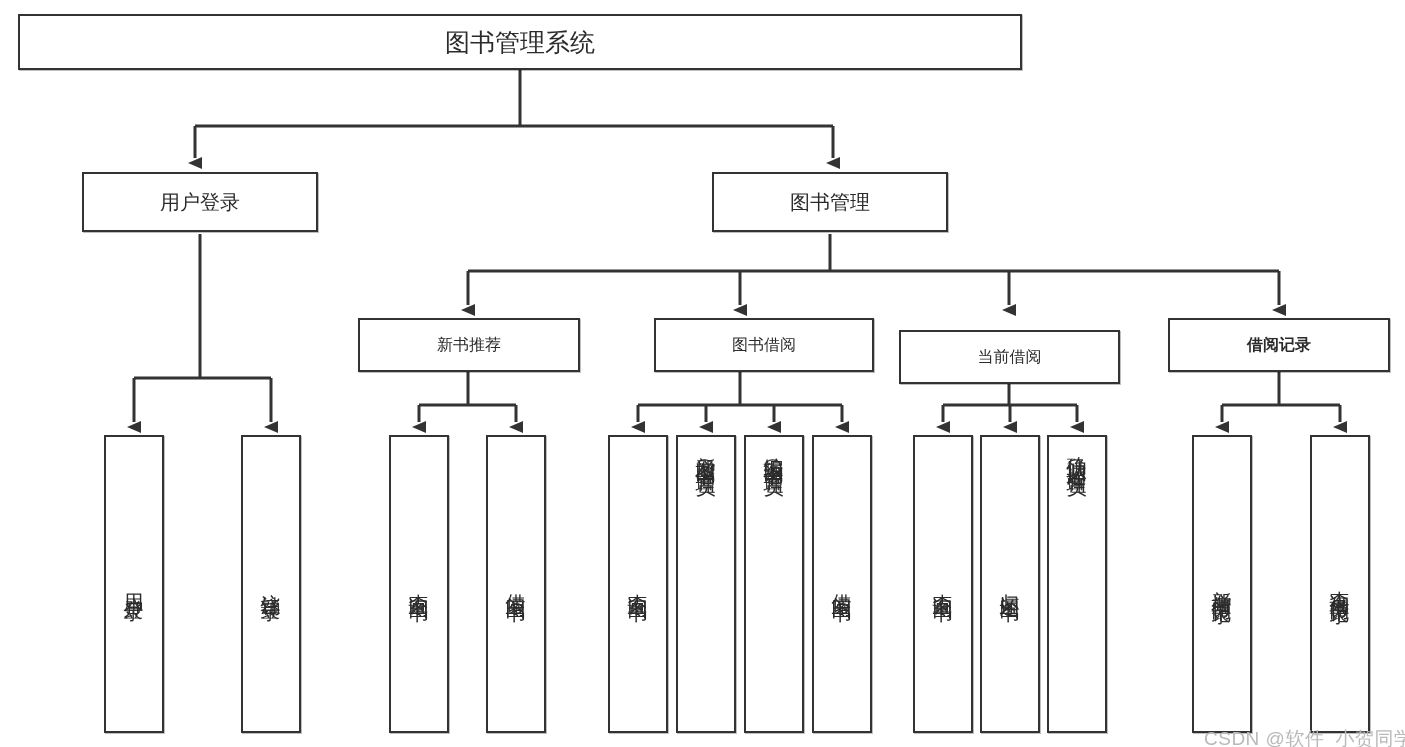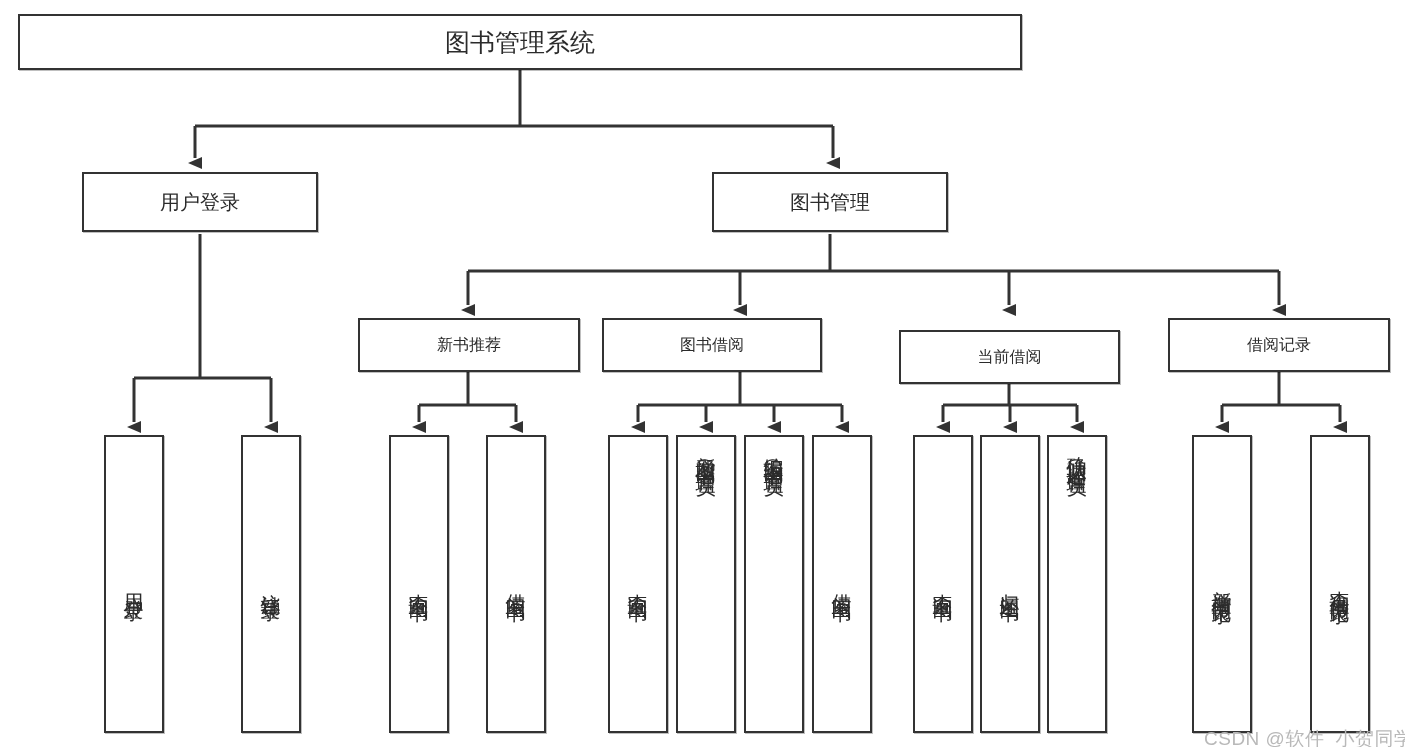--- a/index.html
+++ b/index.html
@@ -134,27 +134,27 @@
   <div class="node lvl1" style="left:82px; top:172px; width:236px; height:60px;">
     <span>用户登录</span>
   </div>
   <div class="node lvl1" style="left:712px; top:172px; width:236px; height:60px;text-align:center;">
     <span>图书管理</span>
   </div>
 
   <div class="node lvl2" style="left:358px; top:318px; width:222px; height:54px;">
     <span>新书推荐</span>
   </div>
-  <div class="node lvl2" style="left:602px; top:318px; width:220px; height:54px;">
+  <div class="node lvl2" style="left:654px; top:318px; width:220px; height:54px;">
     <span>图书借阅</span>
   </div>
   <div class="node lvl2" style="left:899px; top:330px; width:221px; height:54px;">
     <span>当前借阅</span>
   </div>
-  <div class="node lvl2" style="left:1168px; top:318px; width:222px; height:54px;">
+  <div class="node lvl2" style="left:1168px; top:318px; width:222px; height:54px;font-weight:bold;">
     <span>借阅记录</span>
   </div>
 
   <div class="node leaf center-v" style="left:104px; top:435px; width:60px; height:298px;">
     <span class="vtext">用户登录</span>
   </div>
   <div class="node leaf center-v" style="left:241px; top:435px; width:60px; height:298px;">
     <span class="vtext">注销登录</span>
   </div>
 

